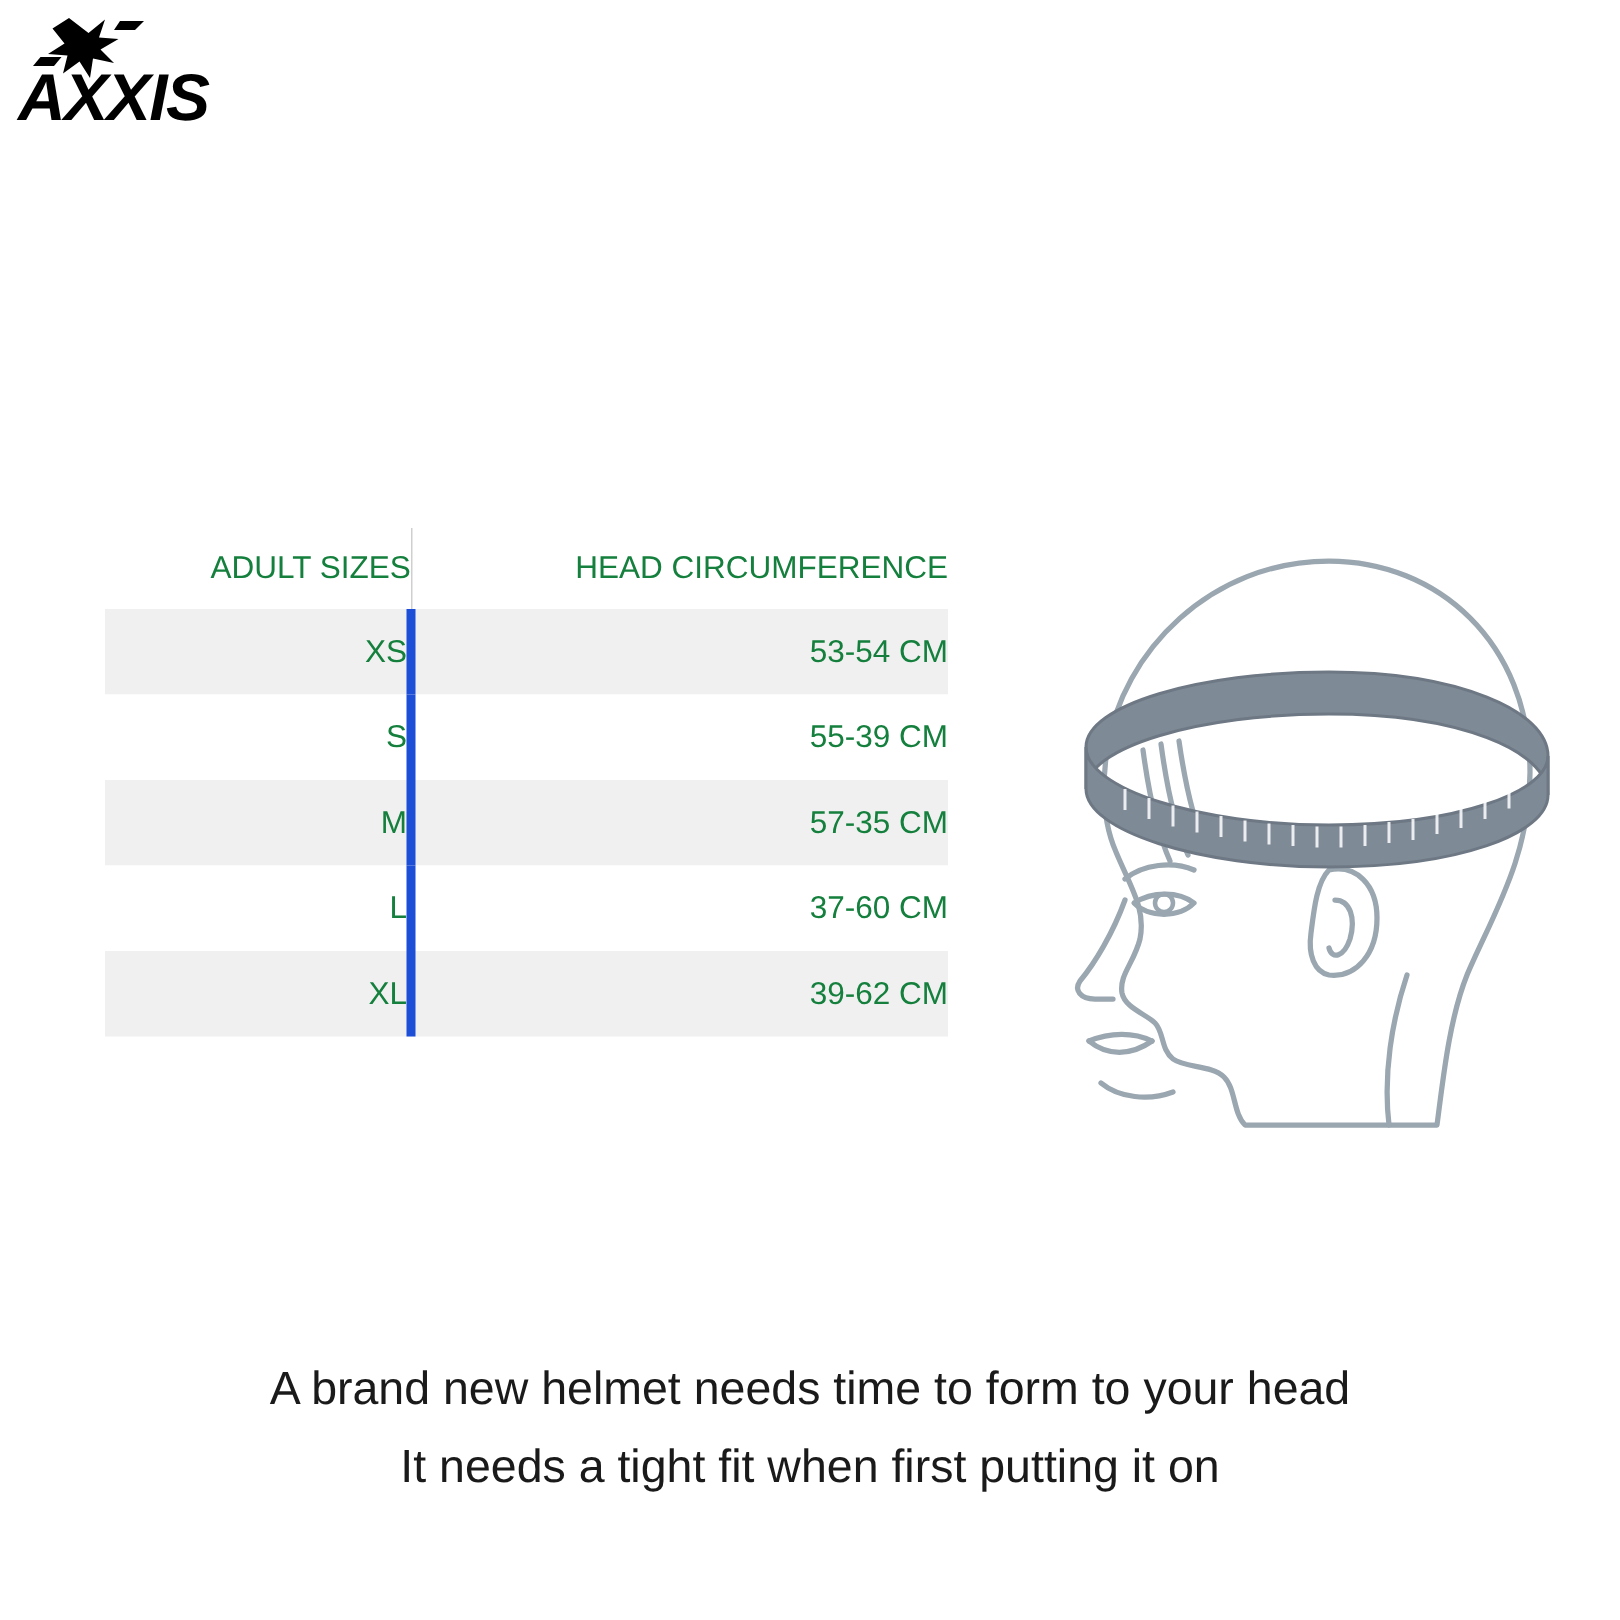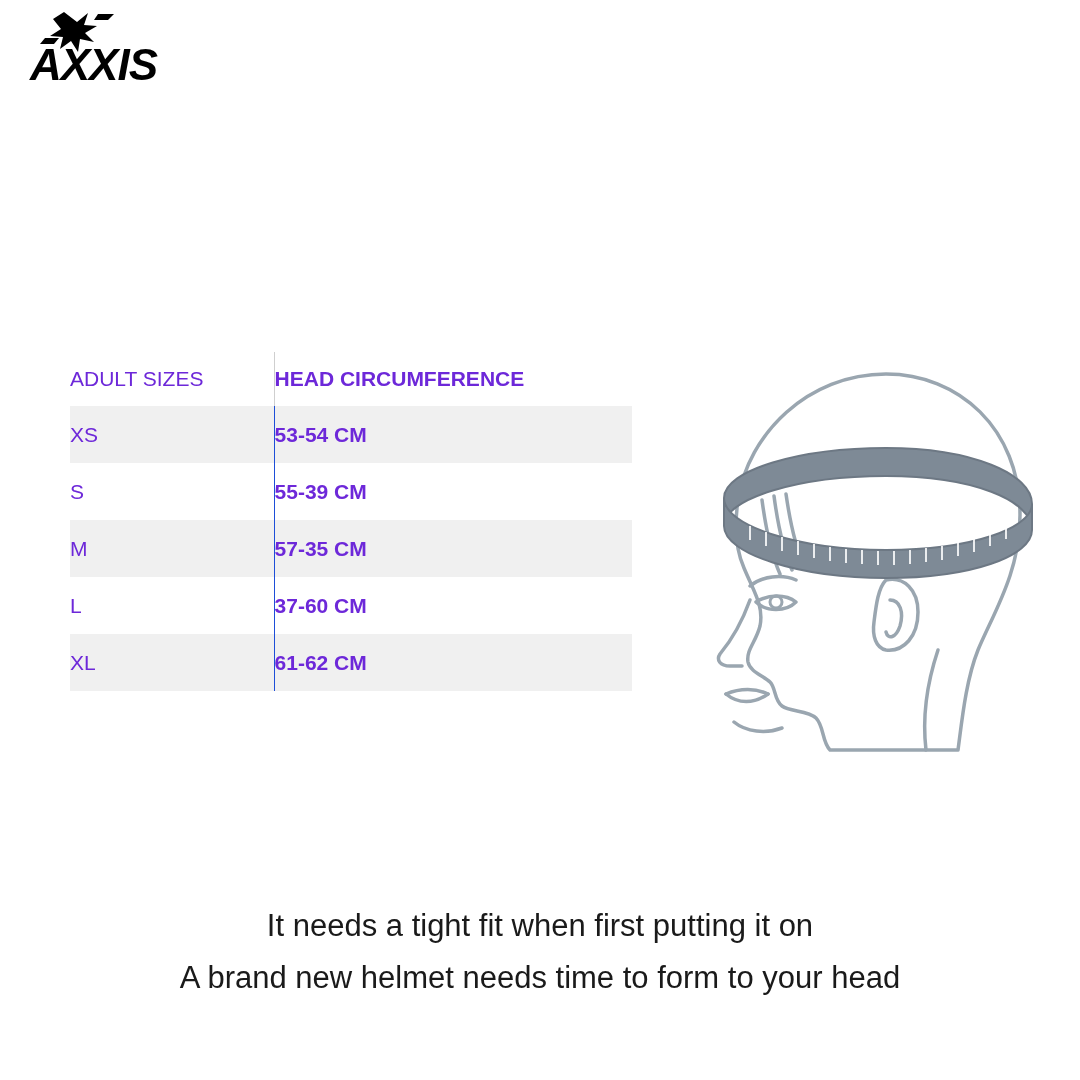--- a/index.html
+++ b/index.html
@@ -13,21 +13,21 @@
     position: relative;
     font-family: "Liberation Sans", sans-serif;
     color: #1a1a1a;
     overflow: hidden;
   }
 
   
   #brand-logo {
     position: absolute;
     top: 8px;
-    left: 28px;
+    left: 10px;
     width: 170px;
     height: 80px;
   }
   #brand-logo svg { display: block; }
   #brand-logo .brand-text {
     font-family: "Liberation Sans", sans-serif;
     font-weight: bold;
     font-style: italic;
     font-size: 44px;
     letter-spacing: -1px;
@@ -37,40 +37,40 @@
   
   #size-table {
     position: absolute;
     left: 70px;
     top: 352px;
     width: 562px;
     border-collapse: collapse;
   }
   #size-table th,
   #size-table td {
-    text-align: left;
+    text-align: right;
     font-size: 21px;
     font-weight: normal;
-    color: #6d28d9;
+    color: #15803d;
     height: 57px;
     padding: 0;
     line-height: 57px;
   }
   #size-table th {
     height: 54px;
     line-height: 54px;
     font-size: 21px;
   }
   #size-table .col-size { width: 204px; }
-  #size-table .col-circ { width: 358px; font-weight: bold; }
+  #size-table .col-circ { width: 358px; }
   #size-table thead th.col-size {
     border-right: 1px solid #cfcfcf;
   }
   #size-table tbody td.col-size {
-    border-right: 1px solid #1d4ed8;
+    border-right: 6px solid #1d4ed8;
   }
   #size-table tbody tr.shaded td { background: #f0f0f0; }
   #size-table tbody tr.plain td { background: #ffffff; }
 
   
   #head-illustration {
     position: absolute;
     left: 690px;
     top: 350px;
     width: 360px;
@@ -127,21 +127,21 @@
     <tr class="shaded">
       <td class="col-size">M</td>
       <td class="col-circ">57-35 CM</td>
     </tr>
     <tr class="plain">
       <td class="col-size">L</td>
       <td class="col-circ">37-60 CM</td>
     </tr>
     <tr class="shaded">
       <td class="col-size">XL</td>
-      <td class="col-circ">61-62 CM</td>
+      <td class="col-circ">39-62 CM</td>
     </tr>
   </tbody>
 </table>
 
 <div id="head-illustration">
   <svg width="360" height="420" viewBox="0 0 360 420" xmlns="http://www.w3.org/2000/svg">
     <g fill="none" stroke="#9aa6b0" stroke-width="3.5" stroke-linecap="round" stroke-linejoin="round">
 
       <path d="M330 165 C330 78 268 24 196 24 C118 24 58 84 48 150
                C44 178 46 200 54 218
@@ -202,15 +202,15 @@
         <line x1="268" y1="192" x2="268" y2="206"></line>
         <line x1="284" y1="188" x2="284" y2="202"></line>
         <line x1="300" y1="182" x2="300" y2="196"></line>
         <line x1="316" y1="175" x2="316" y2="189"></line>
       </g>
     </g>
   </svg>
 </div>
 
 <div id="footer-note">
+  <div class="note-line">A brand new helmet needs time to form to your head</div>
   <div class="note-line">It needs a tight fit when first putting it on</div>
-  <div class="note-line">A brand new helmet needs time to form to your head</div>
 </div>
 
 </body></html>

